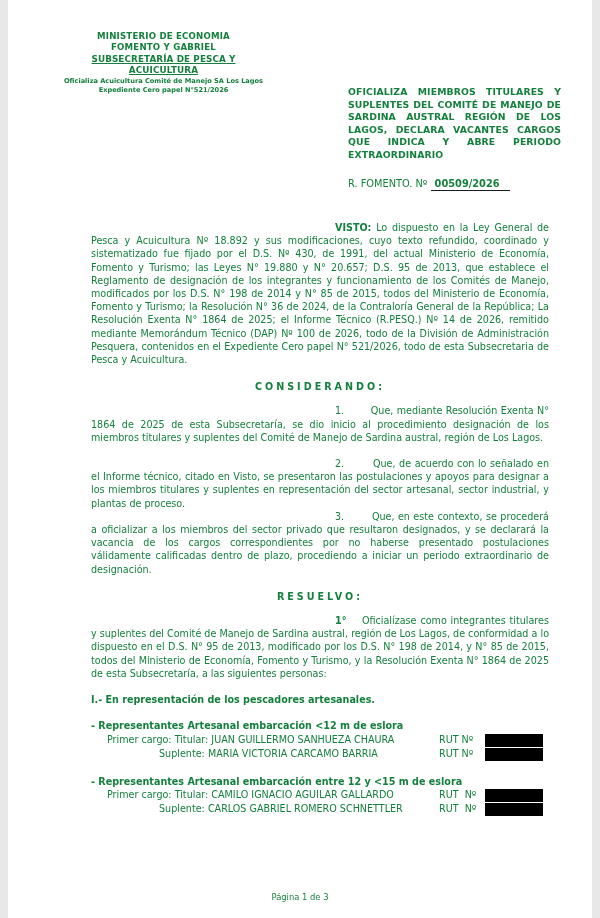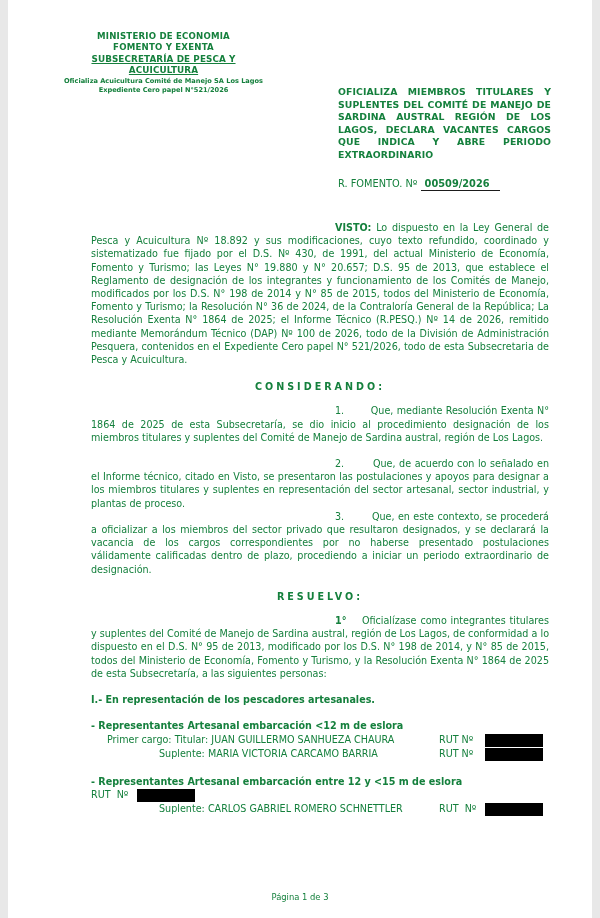--- a/index.html
+++ b/index.html
@@ -15,21 +15,21 @@
   .bold{font-weight:bold;}
   
   .letterhead{
     position:absolute;left:48px;top:31px;width:215px;
     text-align:center;
   }
   .lh-line{font-size:8.6px;font-weight:bold;line-height:11.3px;letter-spacing:.2px;}
   .lh-sub{font-size:8.8px;font-weight:bold;line-height:11.5px;text-decoration:underline;letter-spacing:.1px;}
   .lh-tiny{font-size:6.6px;font-weight:bold;line-height:9.6px;}
   
-  .title-col{position:absolute;left:330px;top:86px;width:213px;}
+  .title-col{position:absolute;left:340px;top:86px;width:213px;}
   .summary{font-size:9.3px;line-height:12.6px;text-align:justify;font-weight:bold;letter-spacing:.1px;}
   .place-date{margin-top:13px;font-size:9.8px;font-weight:bold;white-space:nowrap;}
   .res-line{margin-top:16px;font-size:9.8px;white-space:nowrap;}
   .res-num{font-weight:bold;border-bottom:1.4px solid #1b1b1b;padding:0 10px 1px 4px;}
   
   .doc-body{
     position:absolute;left:83px;top:221px;width:458px;
     font-size:9.6px;line-height:13.2px;text-align:justify;
   }
   .doc-body p{margin:0;}
@@ -54,21 +54,21 @@
     text-align:center;font-size:8.4px;
   }
 </style>
 </head>
 <body>
 
 <div class="page">
 
   <div class="letterhead">
     <div class="lh-line">MINISTERIO DE ECONOMIA</div>
-    <div class="lh-line">FOMENTO Y EXENTA</div>
+    <div class="lh-line">FOMENTO Y GABRIEL</div>
     <div class="lh-sub">SUBSECRETARÍA DE PESCA Y ACUICULTURA</div>
     <div class="lh-tiny">Oficializa Acuicultura Comité de Manejo SA Los Lagos</div>
     <div class="lh-tiny">Expediente Cero papel N°521/2026</div>
   </div>
 
   <div class="title-col">
     <div class="summary">OFICIALIZA MIEMBROS TITULARES Y SUPLENTES DEL COMITÉ DE MANEJO DE SARDINA AUSTRAL REGIÓN DE LOS LAGOS, DECLARA VACANTES CARGOS QUE INDICA Y ABRE PERIODO EXTRAORDINARIO</div>
     <div class="res-line">
       <span>R. FOMENTO. Nº</span>
       <span class="res-num">00509/2026</span>
@@ -107,20 +107,24 @@
           <span>MARIA VICTORIA CARCAMO BARRIA</span>
         </div>
         <span class="mr-rut">RUT Nº</span>
         <span class="redact"></span>
       </div>
     </div>
 
     <div class="group">
       <div class="group-title">- Representantes Artesanal embarcación entre 12 y &lt;15 m de eslora</div>
       <div class="member-row">
+        <div class="mr-left">
+          <span>Primer cargo: Titular:</span>
+          <span>CAMILO IGNACIO AGUILAR GALLARDO</span>
+        </div>
         <span class="mr-rut">RUT&nbsp;&nbsp;Nº</span>
         <span class="redact"></span>
       </div>
       <div class="member-row">
         <div class="mr-left indent">
           <span>Suplente:</span>
           <span>CARLOS GABRIEL ROMERO SCHNETTLER</span>
         </div>
         <span class="mr-rut">RUT&nbsp;&nbsp;Nº</span>
         <span class="redact"></span>

